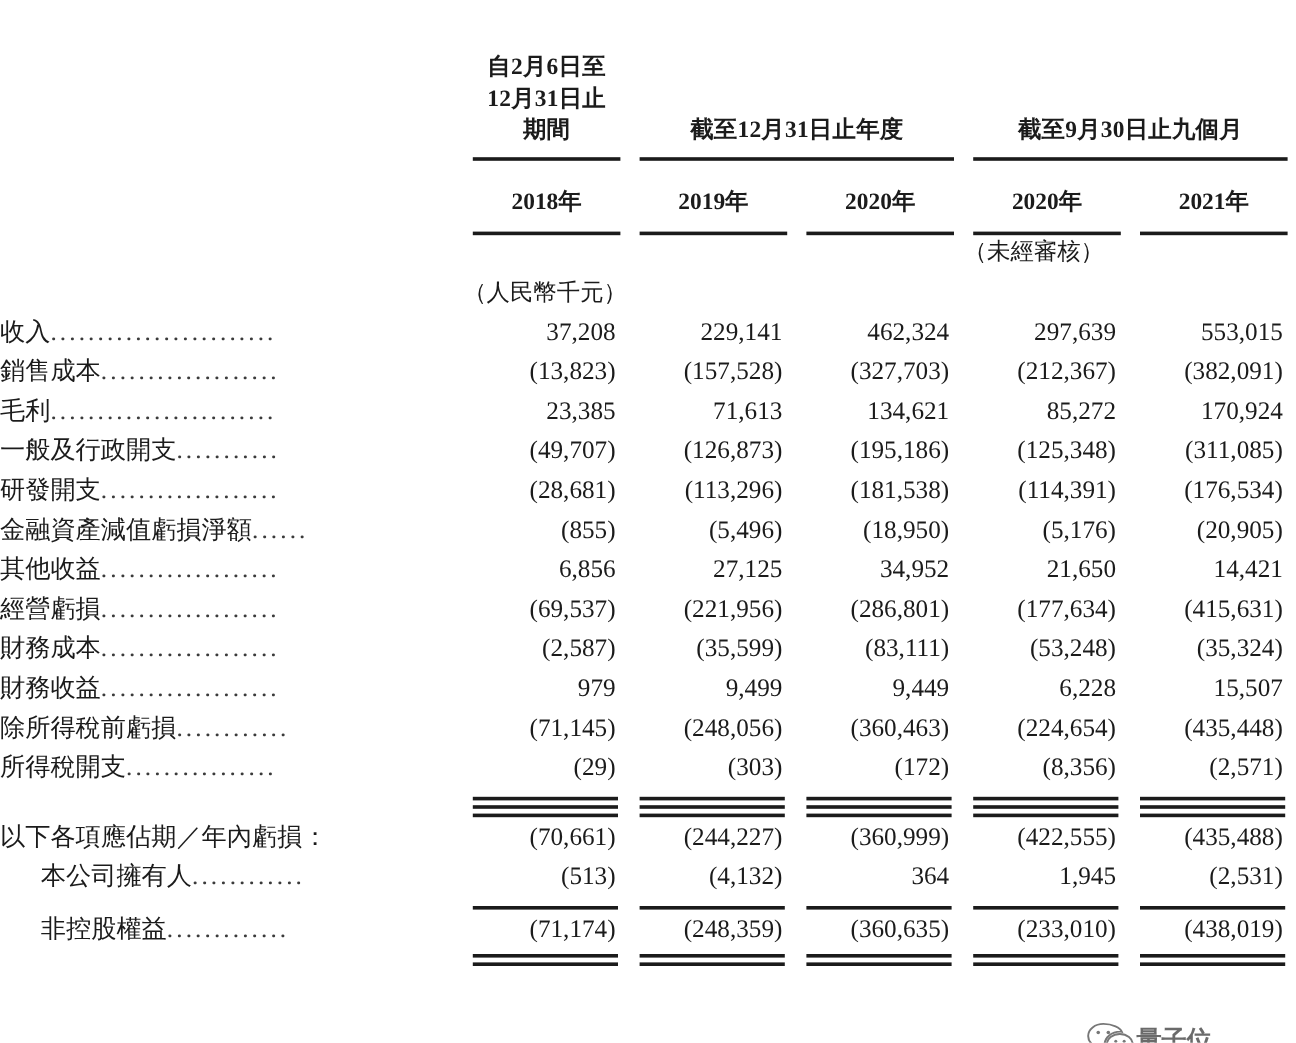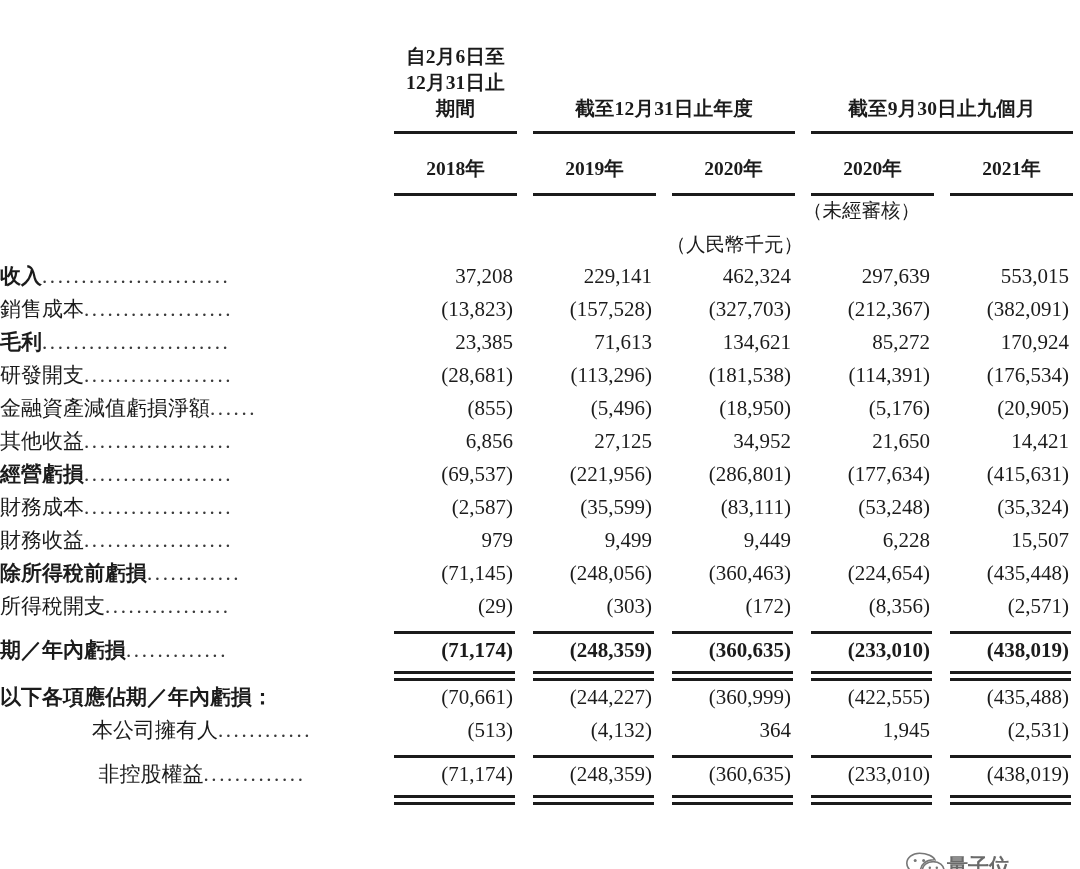--- a/index.html
+++ b/index.html
@@ -78,38 +78,38 @@
   }
 
   .note-cell {
     font-size: 19.5px;
     line-height: 30px;
     height: 30px;
     white-space: nowrap;
   }
   .cur-cell {
     font-size: 19.5px;
-    text-align: right;
+    text-align: left;
     line-height: 30px;
     height: 34px;
     white-space: nowrap;
   }
 
   
   .lbl {
     font-size: 21px;
     line-height: 33px;
     height: 33px;
     white-space: nowrap;
     position: relative;
     padding-right: 16px;
   }
   .lbl .txt { }
-  .lbl.bold .txt { font-weight: bold; }
-  .lbl.indent { padding-left: 34px; text-align: center; }
+  .lbl.bold .txt { font-weight: normal; }
+  .lbl.indent { padding-left: 34px; }
 
   
   .leader {
     letter-spacing: 2.6px;
     color: #3a3a3a;
     font-weight: normal;
   }
 
   .num {
     font-size: 21px;
@@ -265,20 +265,28 @@
         </tr>
         <tr>
           <td class="lbl bold"><span class="txt">毛利</span><span class="leader">........................</span></td>
           <td class="num">23,385</td>
           <td class="num">71,613</td>
           <td class="num">134,621</td>
           <td class="num">85,272</td>
           <td class="num">170,924</td>
         </tr>
         <tr>
+          <td class="lbl"><span class="txt">一般及行政開支</span><span class="leader">...........</span></td>
+          <td class="num">(49,707)</td>
+          <td class="num">(126,873)</td>
+          <td class="num">(195,186)</td>
+          <td class="num">(125,348)</td>
+          <td class="num">(311,085)</td>
+        </tr>
+        <tr>
           <td class="lbl"><span class="txt">研發開支</span><span class="leader">...................</span></td>
           <td class="num">(28,681)</td>
           <td class="num">(113,296)</td>
           <td class="num">(181,538)</td>
           <td class="num">(114,391)</td>
           <td class="num">(176,534)</td>
         </tr>
         <tr>
           <td class="lbl"><span class="txt">金融資產減值虧損淨額</span><span class="leader">......</span></td>
           <td class="num">(855)</td>
@@ -345,28 +353,20 @@
           </td>
           <td class="ruleline">
             <div class="r1"></div>
           </td>
           <td class="ruleline">
             <div class="r1"></div>
           </td>
           <td class="ruleline">
             <div class="r1"></div>
           </td>
-        </tr>
-        <tr>
-          <td class="lbl bold"><span class="txt">期／年內虧損</span><span class="leader">.............</span></td>
-          <td class="num bold">(71,174)</td>
-          <td class="num bold">(248,359)</td>
-          <td class="num bold">(360,635)</td>
-          <td class="num bold">(233,010)</td>
-          <td class="num bold">(438,019)</td>
         </tr>
         <tr class="rule-row">
           <td></td>
           <td class="ruleline">
             <div class="r2"></div>
           </td>
           <td class="ruleline">
             <div class="r2"></div>
           </td>
           <td class="ruleline">

